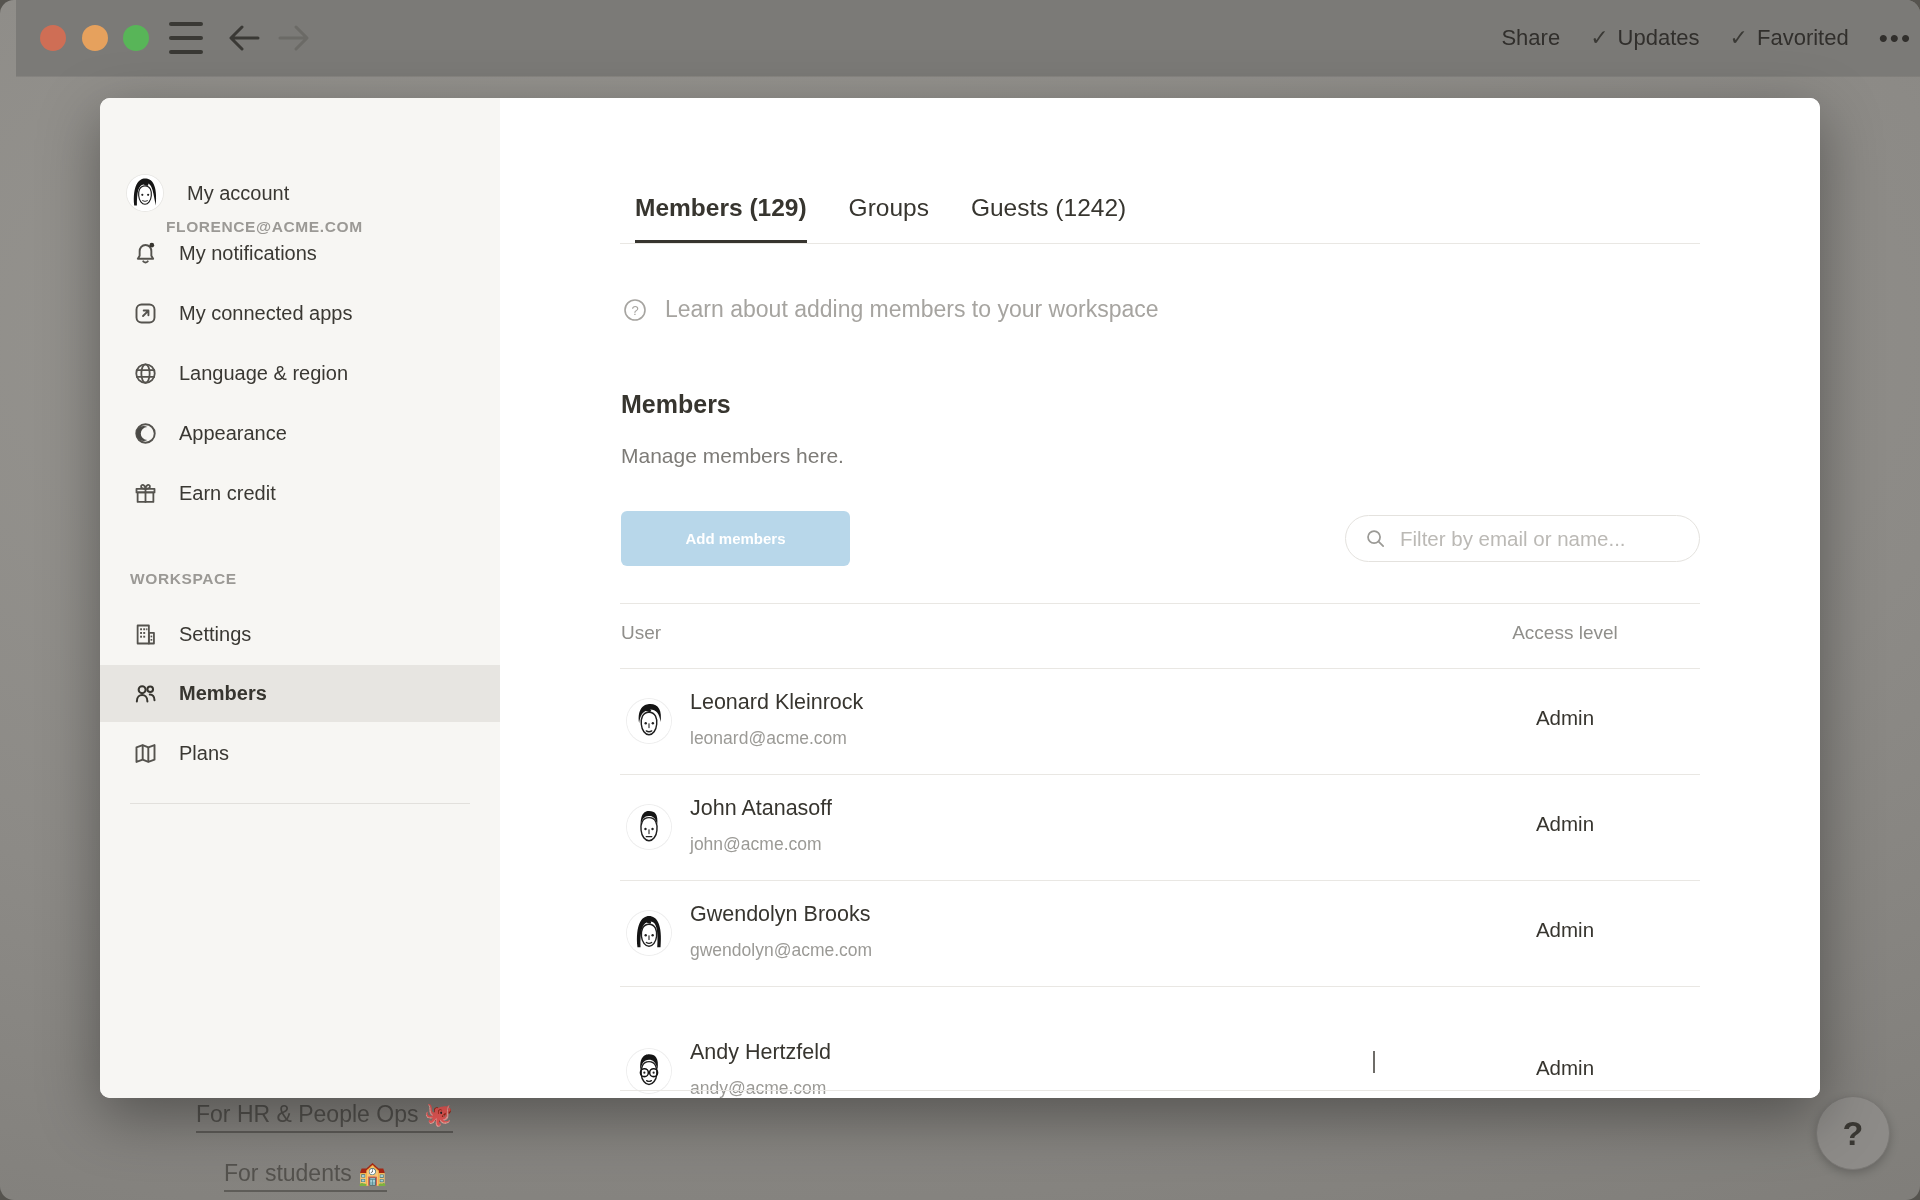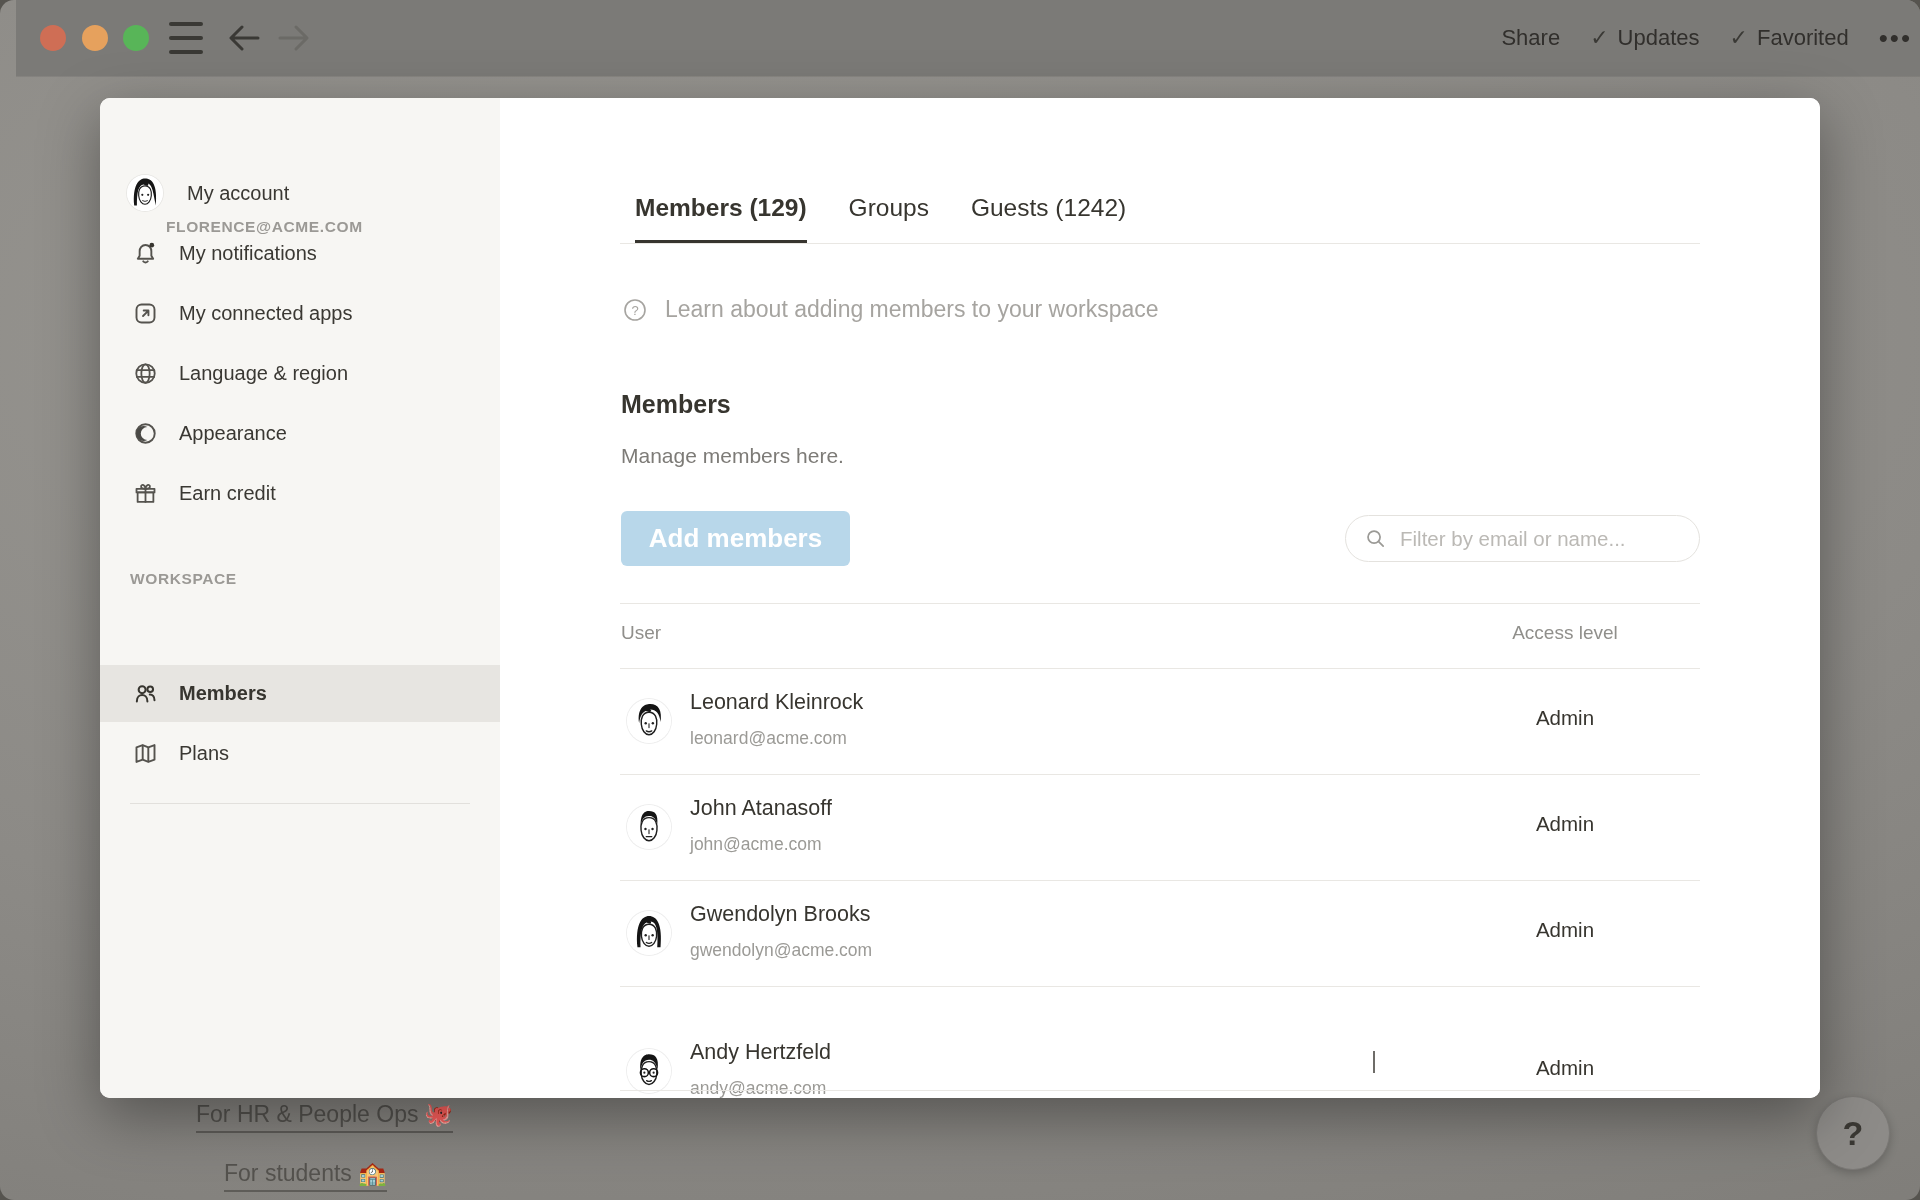--- a/index.html
+++ b/index.html
@@ -40,21 +40,21 @@
   #mmain{position:absolute;left:400px;top:0;width:1320px;height:1200px;background:#fff;}
   #tabs{position:absolute;left:135px;top:70px;display:flex;gap:42px;align-items:flex-end;height:76px;}
   .tab{font-size:24.5px;color:#37352f;padding-bottom:18px;border-bottom:4px solid transparent;cursor:default;}
   .tab.active{font-weight:700;border-bottom-color:#37352f;}
   .hline{position:absolute;left:120px;width:1080px;height:1px;background:#e9e7e3;}
   #learn{position:absolute;left:122px;top:198px;display:flex;align-items:center;gap:17px;
     color:#a6a4a0;font-size:23px;}
   .sec-title{position:absolute;left:121px;top:292px;font-size:25px;font-weight:700;color:#37352f;}
   .sec-sub{position:absolute;left:121px;top:346px;font-size:21px;color:#7d7b77;}
   #add-btn{position:absolute;left:121px;top:413px;width:229px;height:55px;border-radius:6px;
-    background:#b8d7ea;color:#ffffff;font-size:26px;font-weight:700;border:none;
+    background:#b8d7ea;color:#ffffff;font-size:15px;font-weight:700;border:none;
     display:flex;align-items:center;justify-content:center;}
   #filter{position:absolute;left:845px;top:417px;width:355px;height:47px;border-radius:24px;
     border:1px solid #e4e2de;background:#fff;display:flex;align-items:center;padding:0 10px 0 18px;
     box-sizing:border-box;gap:11px;}
   #filter input{border:none;outline:none;flex:1;font-size:20.5px;color:#37352f;background:transparent;
     font-family:inherit;}
   #filter input::placeholder{color:#bbb9b5;}
   .th{position:absolute;font-size:19px;color:#908f8b;}
   .member-row{position:absolute;left:120px;width:1080px;height:106px;}
   .m-avatar{position:absolute;left:7px;top:31px;width:44px;height:44px;border-radius:50%;overflow:hidden;
@@ -180,20 +180,40 @@
             <path d="M12 7.8 V19.5"></path>
             <path d="M12 7.8 C12 4.4 8.6 3.4 8.1 5.4 C7.7 7.4 10 7.8 12 7.8 Z"></path>
             <path d="M12 7.8 C12 4.4 15.4 3.4 15.9 5.4 C16.3 7.4 14 7.8 12 7.8 Z"></path>
           </svg>
         </span>
         <span>Earn credit</span>
       </div>
 
       <div class="side-header" style="top:472px;">WORKSPACE</div>
 
+      <div class="side-item" style="top:512px;">
+        <span class="ic">
+          <svg viewBox="0 0 24 24" width="27" height="27" fill="none" stroke="#55534e" stroke-width="1.6" stroke-linejoin="round">
+            <rect x="5" y="4" width="10" height="16"></rect>
+            <rect x="15" y="10.5" width="4.5" height="9.5"></rect>
+            <g fill="#55534e" stroke="none">
+              <rect x="7.2" y="6.5" width="1.7" height="1.7"></rect>
+                <rect x="10" y="6.5" width="1.7" height="1.7"></rect>
+                <rect x="12.6" y="6.5" width="1.1" height="1.7"></rect>
+              <rect x="7.2" y="9.8" width="1.7" height="1.7"></rect>
+                <rect x="10" y="9.8" width="1.7" height="1.7"></rect>
+              <rect x="7.2" y="13.1" width="1.7" height="1.7"></rect>
+                <rect x="10" y="13.1" width="1.7" height="1.7"></rect>
+              <rect x="16.5" y="13" width="1.5" height="1.5"></rect>
+                <rect x="16.5" y="16" width="1.5" height="1.5"></rect>
+            </g>
+          </svg>
+        </span>
+        <span>Settings</span>
+      </div>
 
       <div class="side-item selected" style="top:567px;height:57px;">
         <span class="ic">
           <svg viewBox="0 0 24 24" width="27" height="27" fill="none" stroke="#37352f" stroke-width="1.8" stroke-linecap="round">
             <circle cx="9" cy="8.6" r="3.1"></circle>
             <path d="M4.3 19 C4.3 15 6.9 13.4 9 13.4 C11.1 13.4 13.7 15 13.7 19"></path>
             <circle cx="16.2" cy="8.2" r="2.5"></circle>
             <path d="M15.8 12.9 C18.2 12.8 20 14.6 20 18"></path>
           </svg>
         </span>

